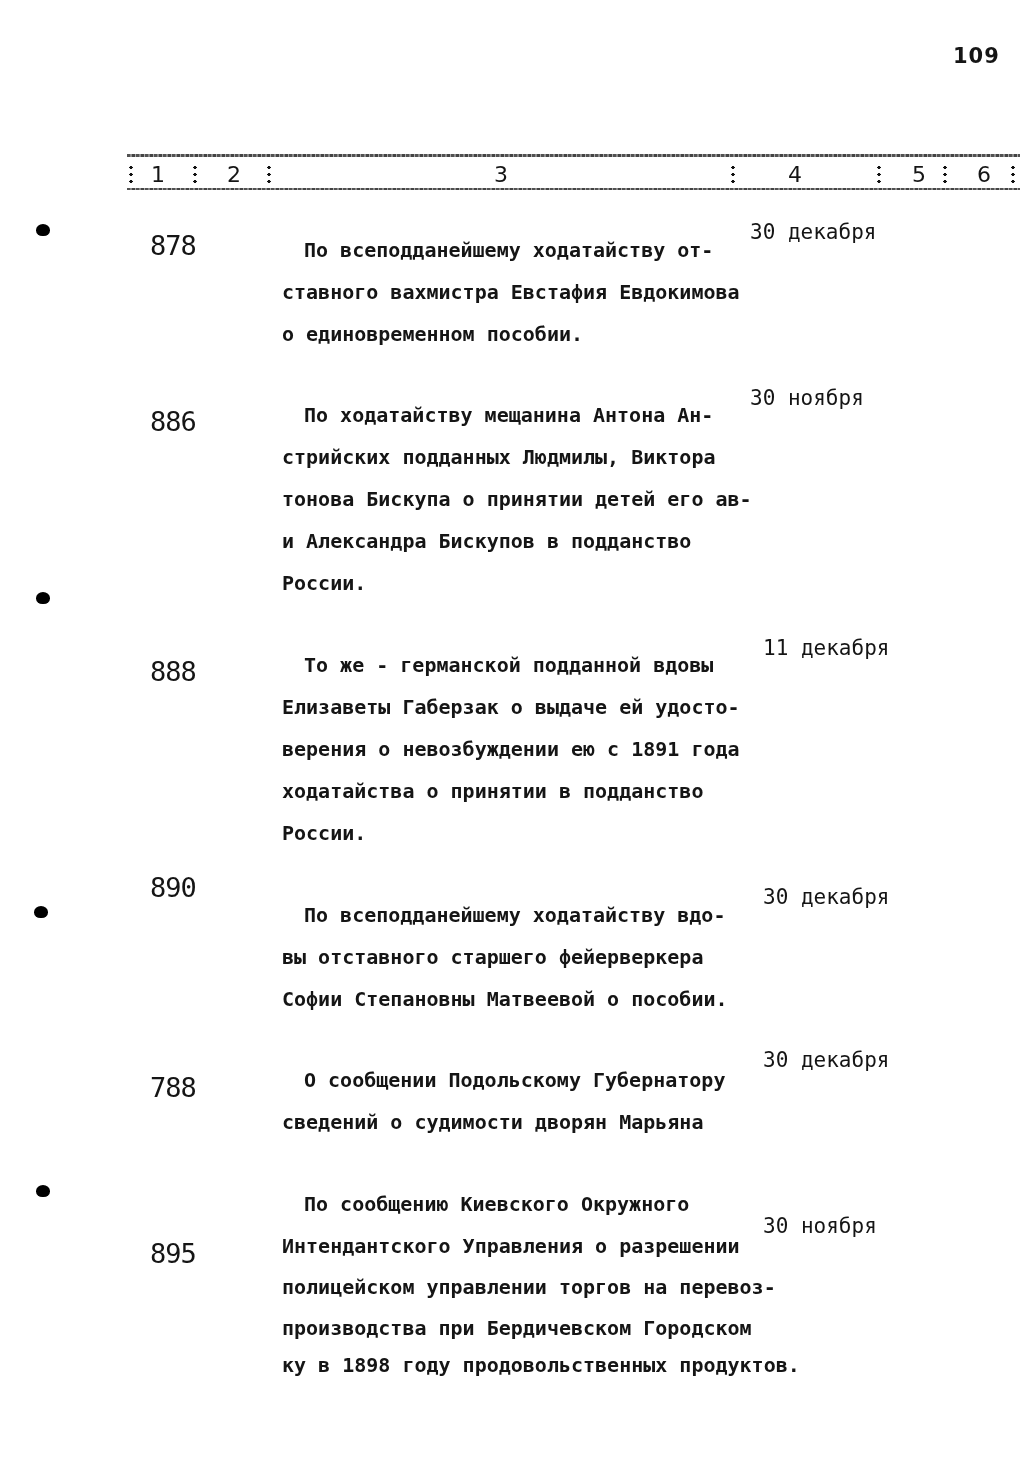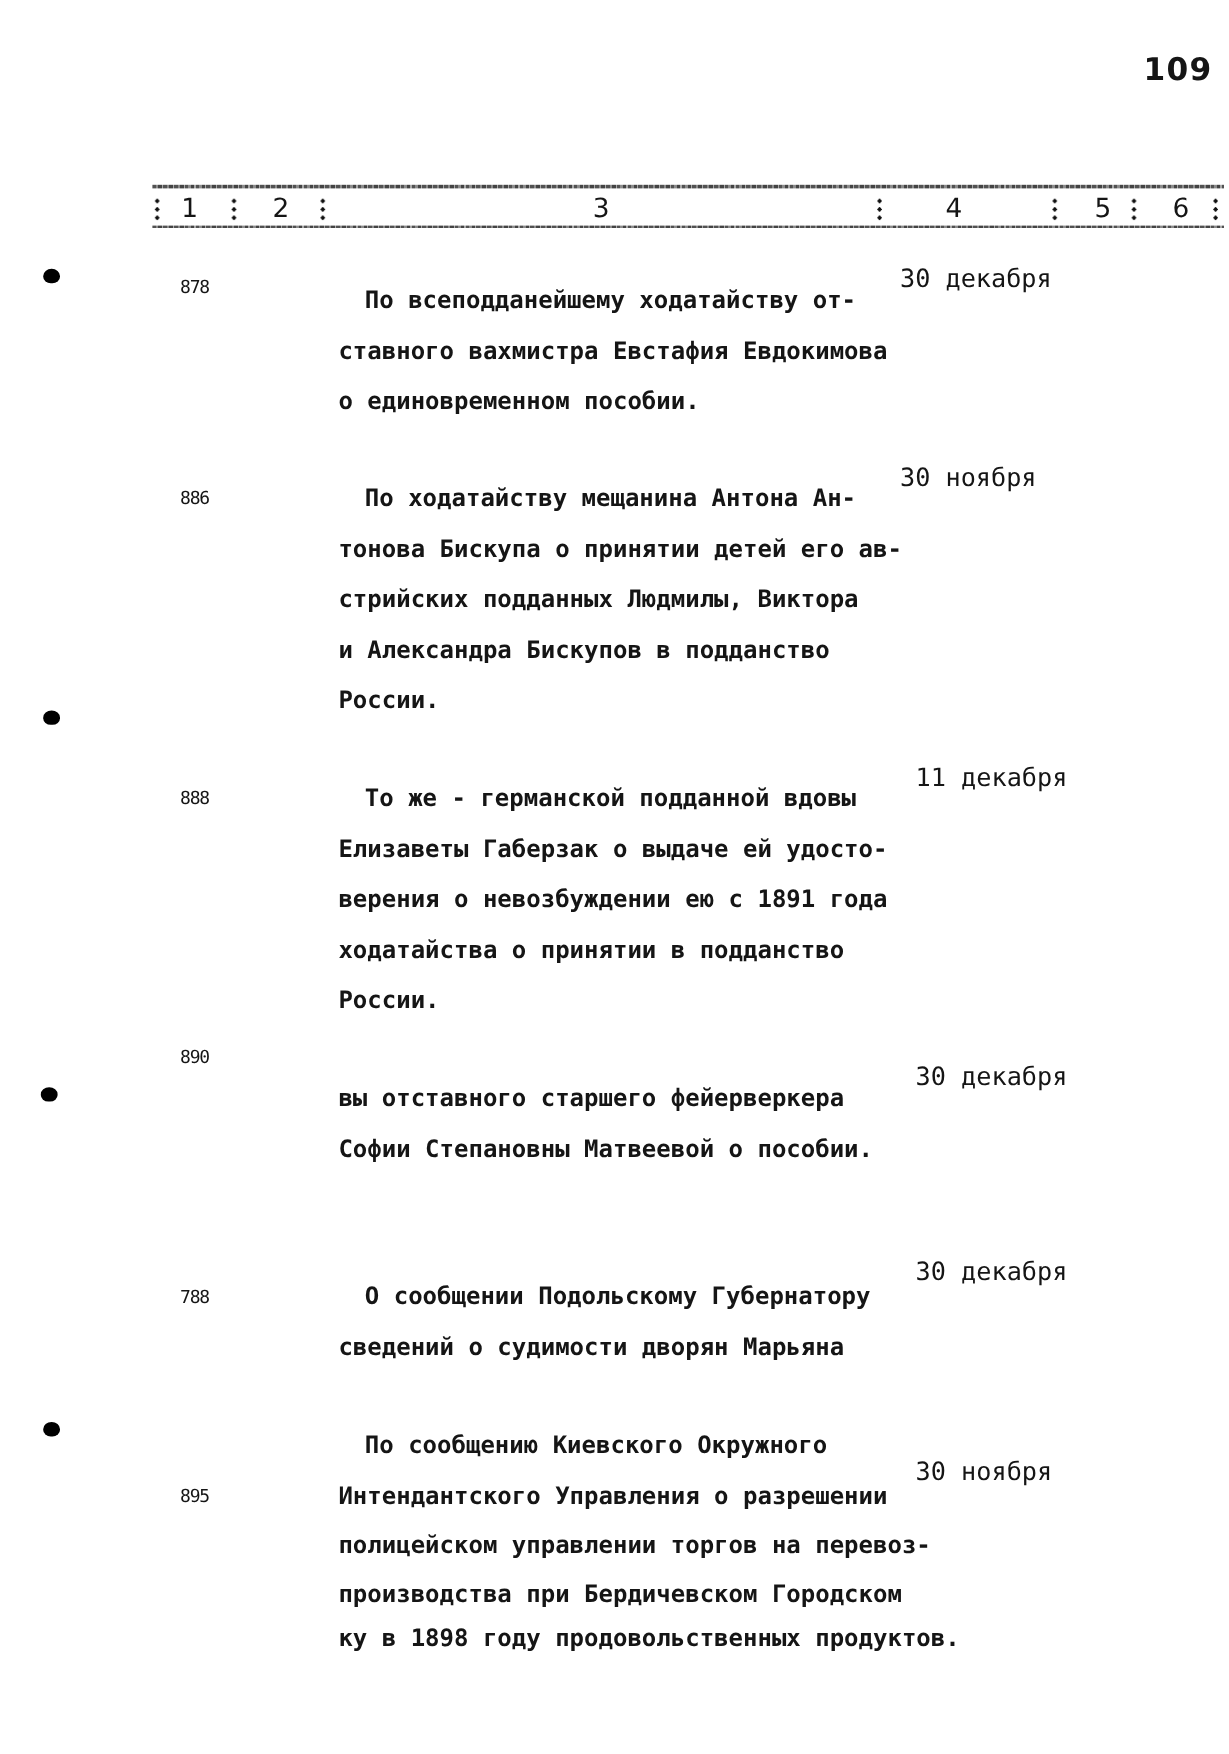--- a/index.html
+++ b/index.html
@@ -2,21 +2,21 @@
 <html><head>
   <meta charset="utf-8">
   <style>
     html, body { margin: 0; padding: 0; }
     body {
       width: 1024px; height: 1462px; background: #ffffff; position: relative;
       overflow: hidden; color: #151515;
       font-family: "DejaVu Sans Mono", "Liberation Mono", monospace;
     }
     .page-number {
-      position: absolute; left: 953px; top: 44px; font-size: 26px; font-weight: bold;
+      position: absolute; left: 953px; top: 44px; font-size: 21px; font-weight: bold;
       font-family: "DejaVu Sans", sans-serif; letter-spacing: 1px;
     }
     .header-table {
       position: absolute; left: 127px; top: 150px; width: 893px; height: 46px;
     }
     .header-line {
       position: absolute; left: 0; right: 0; height: 3px;
       background: repeating-linear-gradient(90deg, #333 0 3px, #777 3px 5px, #222 5px 8px, #999 8px 9px);
       opacity: 0.85;
     }
@@ -24,21 +24,21 @@
     .header-line.bottom { top: 38px; height: 2px; }
     .col-head {
       position: absolute; top: 12px; font-size: 22px; font-family: "DejaVu Sans", sans-serif;
     }
     .sep {
       position: absolute; top: 14px; width: 4px; height: 20px;
       background: radial-gradient(circle, #111 40%, transparent 45%) 0 0/4px 7px repeat-y;
     }
     .entry { position: absolute; left: 0; width: 1024px; }
     .entry-num {
-      position: absolute; left: 150px; font-size: 15px; letter-spacing: -1px;
+      position: absolute; left: 150px; font-size: 27px; letter-spacing: -1px;
     }
     .entry-date {
       position: absolute; font-size: 21px; white-space: nowrap;
     }
     .entry-text {
       position: absolute; left: 282px; width: 500px; font-size: 20px;
       line-height: 42px; font-weight: bold; white-space: nowrap;
     }
     .entry-text .line { display: block; }
     .entry-text .line.first { padding-left: 22px; }
@@ -78,22 +78,22 @@
     <span class="line">ставного вахмистра Евстафия Евдокимова</span>
     <span class="line">о единовременном пособии.</span>
   </div>
 </div>
 
 <div class="entry" style="top:0">
   <div class="entry-num" style="top:406px">886</div>
   <div class="entry-date" style="left:750px;top:386px">30 ноября</div>
   <div class="entry-text" style="top:394px">
     <span class="line first">По ходатайству мещанина Антона Ан-</span>
+    <span class="line">стрийских подданных Людмилы, Виктора</span>
     <span class="line">тонова Бискупа о принятии детей его ав-</span>
-    <span class="line">стрийских подданных Людмилы, Виктора</span>
     <span class="line">и Александра Бискупов в подданство</span>
     <span class="line">России.</span>
   </div>
 </div>
 
 <div class="entry" style="top:0">
   <div class="entry-num" style="top:656px">888</div>
   <div class="entry-date" style="left:763px;top:636px">11 декабря</div>
   <div class="entry-text" style="top:644px">
     <span class="line first">То же - германской подданной вдовы</span>
@@ -101,20 +101,21 @@
     <span class="line">верения о невозбуждении ею с 1891 года</span>
     <span class="line">ходатайства о принятии в подданство</span>
     <span class="line">России.</span>
   </div>
 </div>
 
 <div class="entry" style="top:0">
   <div class="entry-num" style="top:872px">890</div>
   <div class="entry-date" style="left:763px;top:885px">30 декабря</div>
   <div class="entry-text" style="top:894px">
+    <span class="line first">По всеподданейшему ходатайству вдо-</span>
     <span class="line">вы отставного старшего фейерверкера</span>
     <span class="line">Софии Степановны Матвеевой о пособии.</span>
   </div>
 </div>
 
 <div class="entry" style="top:0">
   <div class="entry-num" style="top:1072px">788</div>
   <div class="entry-date" style="left:763px;top:1048px">30 декабря</div>
   <div class="entry-text" style="top:1059px">
     <span class="line first">О сообщении Подольскому Губернатору</span>

